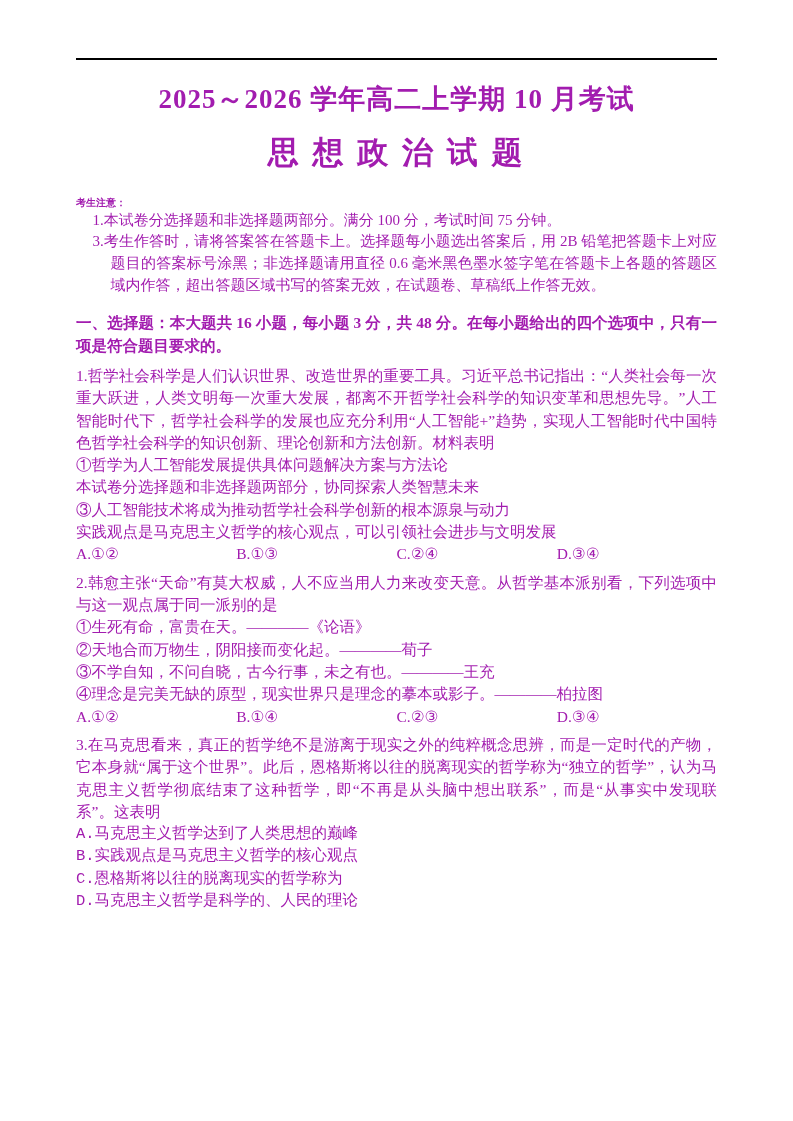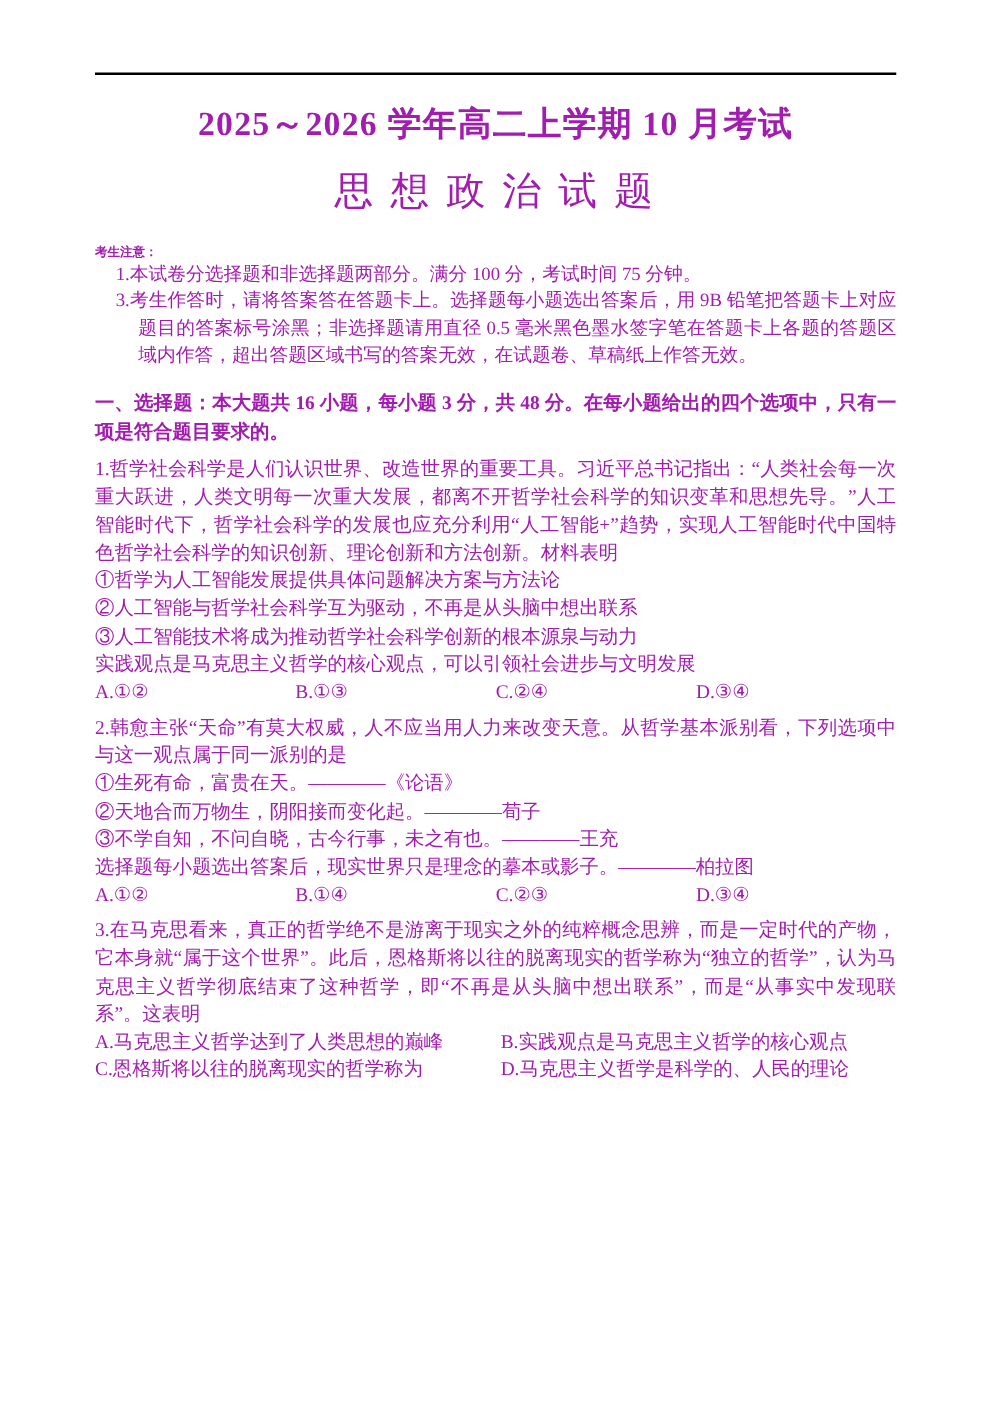--- a/index.html
+++ b/index.html
@@ -25,21 +25,21 @@
   .exam-title {
     text-align: center;
     font-size: 27px;
     font-weight: bold;
     letter-spacing: 1px;
     margin-bottom: 12px;
   }
   .subject-title {
     text-align: center;
     font-size: 31px;
-    font-weight: normal;
+    font-weight: bold;
     letter-spacing: 3px;
     margin-bottom: 20px;
   }
   .notice { margin-bottom: 16px; }
   .notice-label {
     font-weight: bold;
     font-size: 10px;
   }
   .notice-item {
     padding-left: 2.3em;
@@ -69,62 +69,63 @@
     padding-left: 1.25em;
     text-align: justify;
   }
   .choices-4 {
     display: flex;
     width: 100%;
   }
   .choices-4 .choice { width: 25%; }
   .choices-2x2 {
     display: grid;
-    grid-template-columns: 1fr 1fr;
+    grid-template-columns: 1fr;
     column-gap: 8px;
+    font-family: Liberation Mono, monospace;
   }
 </style>
 </head>
 <body>
 
 <div class="page">
 
   <hr class="top-rule">
 
   <h1 class="exam-title">2025～2026 学年高二上学期 10 月考试</h1>
   <h2 class="subject-title">思 想 政 治 试 题</h2>
 
   <div class="notice">
     <p class="notice-label">考生注意：</p>
     <p class="notice-item">1.本试卷分选择题和非选择题两部分。满分 100 分，考试时间 75 分钟。</p>
-    <p class="notice-item">3.考生作答时，请将答案答在答题卡上。选择题每小题选出答案后，用 9B 铅笔把答题卡上对应题目的答案标号涂黑；非选择题请用直径 0.5 毫米黑色墨水签字笔在答题卡上各题的答题区域内作答，超出答题区域书写的答案无效，在试题卷、草稿纸上作答无效。</p>
+    <p class="notice-item">3.考生作答时，请将答案答在答题卡上。选择题每小题选出答案后，用 2B 铅笔把答题卡上对应题目的答案标号涂黑；非选择题请用直径 0.6 毫米黑色墨水签字笔在答题卡上各题的答题区域内作答，超出答题区域书写的答案无效，在试题卷、草稿纸上作答无效。</p>
   </div>
 
   <p class="section-heading">一、选择题：本大题共 16 小题，每小题 3 分，共 48 分。在每小题给出的四个选项中，只有一项是符合题目要求的。</p>
 
   <div class="question">
     <p class="stem">1.哲学社会科学是人们认识世界、改造世界的重要工具。习近平总书记指出：“人类社会每一次重大跃进，人类文明每一次重大发展，都离不开哲学社会科学的知识变革和思想先导。”人工智能时代下，哲学社会科学的发展也应充分利用“人工智能+”趋势，实现人工智能时代中国特色哲学社会科学的知识创新、理论创新和方法创新。材料表明</p>
     <p class="opt-line">①哲学为人工智能发展提供具体问题解决方案与方法论</p>
-    <p class="opt-line">②人工智能与哲学社会科学互为驱动，不再是从头脑中想出联系</p>
+    <p class="opt-line">本试卷分选择题和非选择题两部分，协同探索人类智慧未来</p>
     <p class="opt-line">③人工智能技术将成为推动哲学社会科学创新的根本源泉与动力</p>
     <p class="opt-line">实践观点是马克思主义哲学的核心观点，可以引领社会进步与文明发展</p>
     <div class="choices-4">
       <span class="choice">A.①②</span>
       <span class="choice">B.①③</span>
       <span class="choice">C.②④</span>
       <span class="choice">D.③④</span>
     </div>
   </div>
 
   <div class="question">
     <p class="stem">2.韩愈主张“天命”有莫大权威，人不应当用人力来改变天意。从哲学基本派别看，下列选项中与这一观点属于同一派别的是</p>
     <p class="opt-line">①生死有命，富贵在天。————《论语》</p>
     <p class="opt-line">②天地合而万物生，阴阳接而变化起。————荀子</p>
     <p class="opt-line">③不学自知，不问自晓，古今行事，未之有也。————王充</p>
-    <p class="opt-line">选择题每小题选出答案后，现实世界只是理念的摹本或影子。————柏拉图</p>
+    <p class="opt-line">④理念是完美无缺的原型，现实世界只是理念的摹本或影子。————柏拉图</p>
     <div class="choices-4">
       <span class="choice">A.①②</span>
       <span class="choice">B.①④</span>
       <span class="choice">C.②③</span>
       <span class="choice">D.③④</span>
     </div>
   </div>
 
   <div class="question">
     <p class="stem">3.在马克思看来，真正的哲学绝不是游离于现实之外的纯粹概念思辨，而是一定时代的产物，它本身就“属于这个世界”。此后，恩格斯将以往的脱离现实的哲学称为“独立的哲学”，认为马克思主义哲学彻底结束了这种哲学，即“不再是从头脑中想出联系”，而是“从事实中发现联系”。这表明</p>

